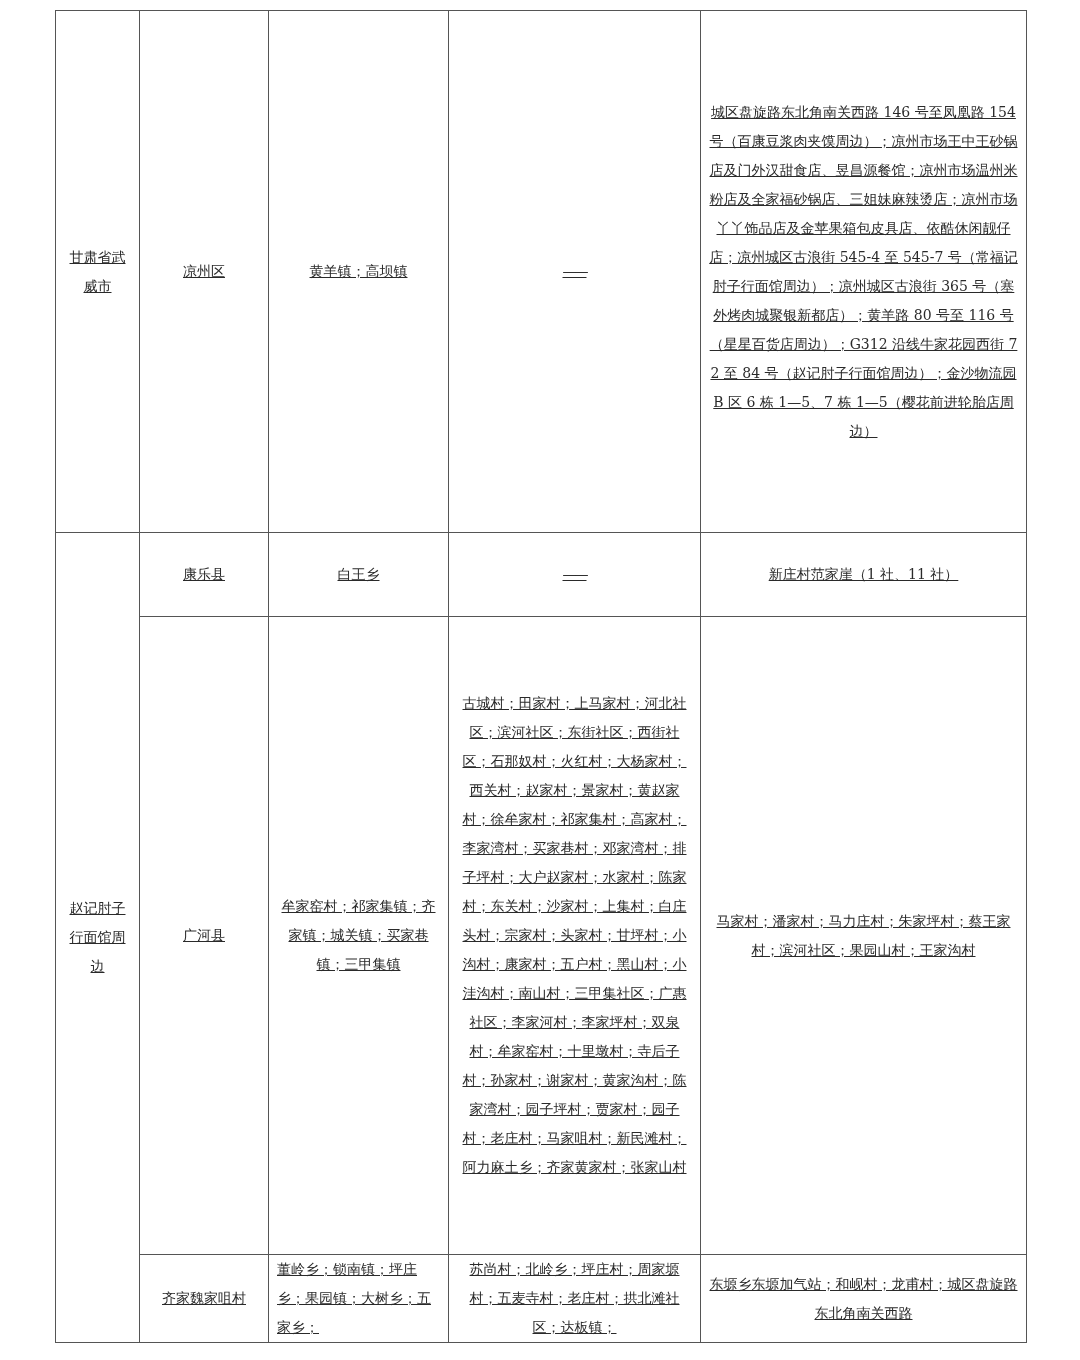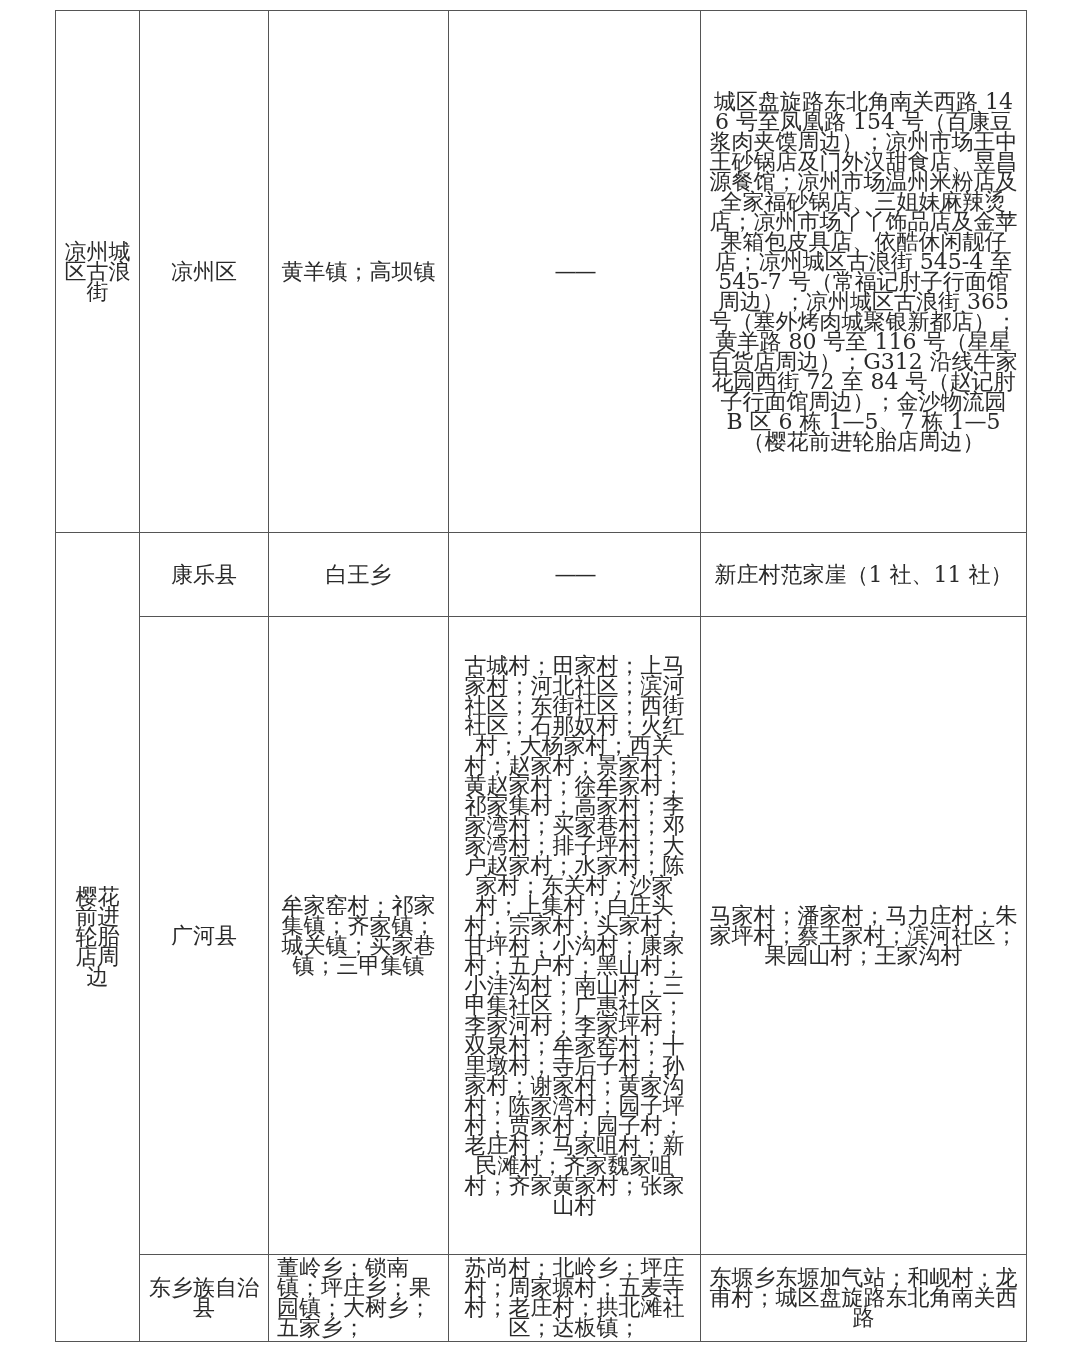--- a/index.html
+++ b/index.html
@@ -20,24 +20,25 @@
       left: 55px;
       top: 10px;
       width: 971px;
       border-collapse: collapse;
       table-layout: fixed;
     }
     table.doc-table td {
       border: 1.5px solid #555555;
       text-align: center;
       vertical-align: middle;
-      font-size: 22px;
-      line-height: 20px;
+      font-size: 14px;
+      line-height: 29px;
       padding: 0 8px;
       word-break: break-all;
+      text-decoration: underline;
     }
     td.col-prov { padding: 0 10px; }
     td.col-cnty { padding: 0 10px; }
     td.col-town { padding: 0 8px; }
     td.col-mid  { padding: 0 6px; text-align: left; }
     td.col-mid.center { text-align: center; }
     td.col-last { padding: 0 8px; }
     .dash {
       display: inline-block;
       letter-spacing: -2px;
@@ -52,39 +53,39 @@
     <col style="width:84px">
     <col style="width:129px">
     <col style="width:180px">
     <col style="width:252px">
     <col style="width:326px">
   </colgroup>
   <tbody>
 
     <tr style="height:522px">
       <td class="col-prov">
-        <span class="cell-text">凉州城区古浪街</span>
+        <span class="cell-text">甘肃省武威市</span>
       </td>
       <td class="col-cnty">
         <span class="cell-text">凉州区</span>
       </td>
       <td class="col-town">
         <span class="cell-text">黄羊镇；高坝镇</span>
       </td>
       <td class="col-mid center">
         <span class="cell-text dash">——</span>
       </td>
       <td class="col-last">
         <span class="cell-text">城区盘旋路东北角南关西路 146 号至凤凰路 154 号（百康豆浆肉夹馍周边）；凉州市场王中王砂锅店及门外汉甜食店、昱昌源餐馆；凉州市场温州米粉店及全家福砂锅店、三姐妹麻辣烫店；凉州市场丫丫饰品店及金苹果箱包皮具店、依酷休闲靓仔店；凉州城区古浪街 545-4 至 545-7 号（常福记肘子行面馆周边）；凉州城区古浪街 365 号（塞外烤肉城聚银新都店）；黄羊路 80 号至 116 号（星星百货店周边）；G312 沿线牛家花园西街 72 至 84 号（赵记肘子行面馆周边）；金沙物流园 B 区 6 栋 1—5、7 栋 1—5（樱花前进轮胎店周边）</span>
       </td>
     </tr>
 
     <tr style="height:84px">
       <td class="col-prov" rowspan="3" style="padding:0 12px;">
-        <span class="cell-text">樱花前进轮胎店周边</span>
+        <span class="cell-text">赵记肘子行面馆周边</span>
       </td>
       <td class="col-cnty">
         <span class="cell-text">康乐县</span>
       </td>
       <td class="col-town">
         <span class="cell-text">白王乡</span>
       </td>
       <td class="col-mid center">
         <span class="cell-text dash">——</span>
       </td>
@@ -94,30 +95,30 @@
     </tr>
 
     <tr style="height:638px">
       <td class="col-cnty">
         <span class="cell-text">广河县</span>
       </td>
       <td class="col-town">
         <span class="cell-text">牟家窑村；祁家集镇；齐家镇；城关镇；买家巷镇；三甲集镇</span>
       </td>
       <td class="col-mid">
-        <span class="cell-text">古城村；田家村；上马家村；河北社区；滨河社区；东街社区；西街社区；石那奴村；火红村；大杨家村；西关村；赵家村；景家村；黄赵家村；徐牟家村；祁家集村；高家村；李家湾村；买家巷村；邓家湾村；排子坪村；大户赵家村；水家村；陈家村；东关村；沙家村；上集村；白庄头村；宗家村；头家村；甘坪村；小沟村；康家村；五户村；黑山村；小洼沟村；南山村；三甲集社区；广惠社区；李家河村；李家坪村；双泉村；牟家窑村；十里墩村；寺后子村；孙家村；谢家村；黄家沟村；陈家湾村；园子坪村；贾家村；园子村；老庄村；马家咀村；新民滩村；齐家魏家咀村；齐家黄家村；张家山村</span>
+        <span class="cell-text">古城村；田家村；上马家村；河北社区；滨河社区；东街社区；西街社区；石那奴村；火红村；大杨家村；西关村；赵家村；景家村；黄赵家村；徐牟家村；祁家集村；高家村；李家湾村；买家巷村；邓家湾村；排子坪村；大户赵家村；水家村；陈家村；东关村；沙家村；上集村；白庄头村；宗家村；头家村；甘坪村；小沟村；康家村；五户村；黑山村；小洼沟村；南山村；三甲集社区；广惠社区；李家河村；李家坪村；双泉村；牟家窑村；十里墩村；寺后子村；孙家村；谢家村；黄家沟村；陈家湾村；园子坪村；贾家村；园子村；老庄村；马家咀村；新民滩村；阿力麻土乡；齐家黄家村；张家山村</span>
       </td>
       <td class="col-last">
         <span class="cell-text">马家村；潘家村；马力庄村；朱家坪村；蔡王家村；滨河社区；果园山村；王家沟村</span>
       </td>
     </tr>
 
     <tr style="height:87px">
       <td class="col-cnty">
-        <span class="cell-text">东乡族自治县</span>
+        <span class="cell-text">齐家魏家咀村</span>
       </td>
       <td class="col-town" style="text-align:left;">
         <span class="cell-text">董岭乡；锁南镇；坪庄乡；果园镇；大树乡；五家乡；</span>
       </td>
       <td class="col-mid">
         <span class="cell-text">苏尚村；北岭乡；坪庄村；周家塬村；五麦寺村；老庄村；拱北滩社区；达板镇；</span>
       </td>
       <td class="col-last">
         <span class="cell-text">东塬乡东塬加气站；和岘村；龙甫村；城区盘旋路东北角南关西路</span>
       </td>

